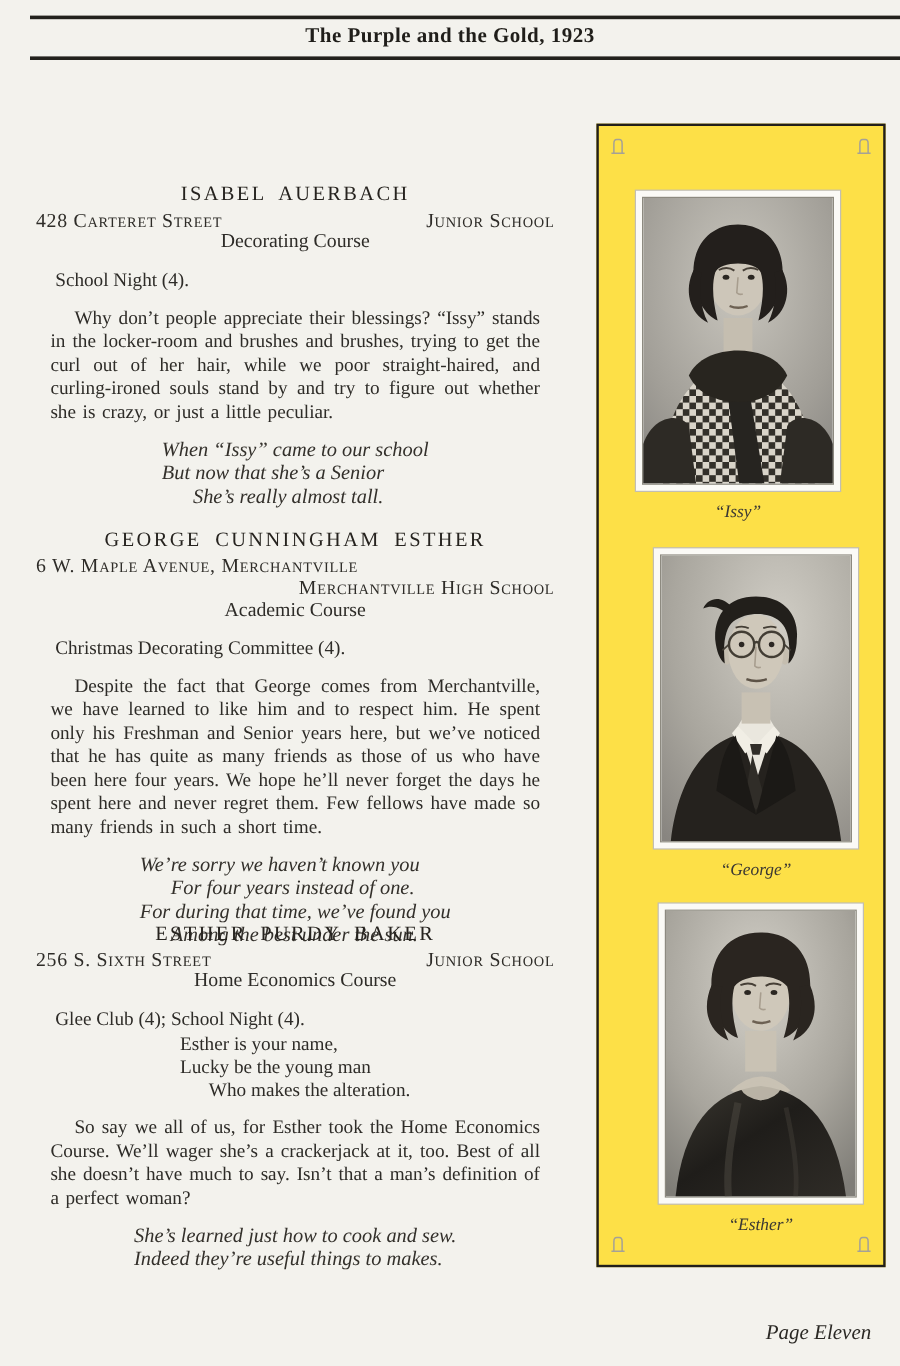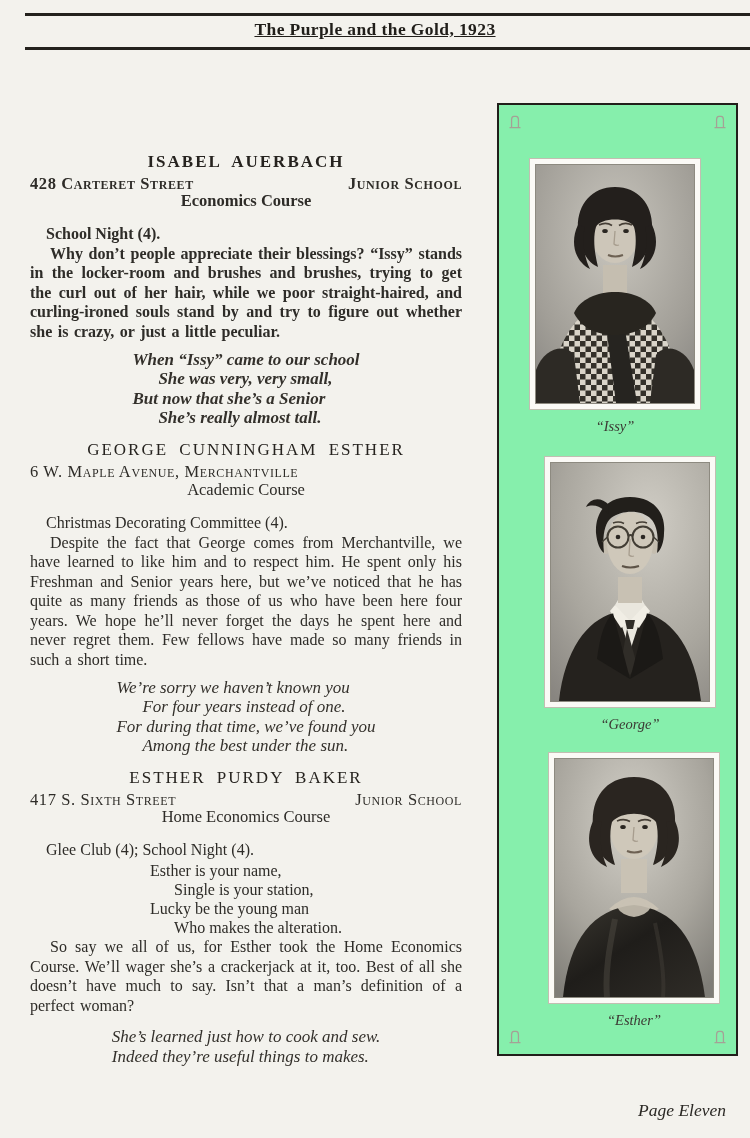--- a/index.html
+++ b/index.html
@@ -8,40 +8,40 @@
     background:#f3f2ed;
     font-family:"Liberation Serif","DejaVu Serif",serif;
     color:#2e2c28;
   }
   
   .rule{position:absolute;left:25px;right:0;height:3px;background:#23211d;}
   .rule-top{top:13px;}
   .rule-bottom{top:47px;}
   .page-title{
     position:absolute;top:19px;left:0;width:100%;margin:0;
-    text-align:center;font-size:17.5px;font-weight:bold;letter-spacing:.4px;color:#201e1a;text-decoration:underline;
+    text-align:center;font-size:17.5px;font-weight:bold;letter-spacing:.4px;color:#201e1a;
   }
   
   .entry{position:absolute;left:30px;width:432px;}
-  #entry1{top:152px;font-weight:bold;} #entry2{top:440px;} #entry3{top:768px;}
+  #entry1{top:152px;} #entry2{top:440px;} #entry3{top:768px;}
   .e-name{text-align:center;font-size:17px;letter-spacing:2px;word-spacing:5px;color:#26231f;}
   .e-row{display:flex;justify-content:space-between;margin-top:2px;}
   .sc{font-variant:small-caps;font-size:16.5px;letter-spacing:.6px;}
   .e-school-right{text-align:right;margin-top:0px;}
   .e-course{text-align:center;font-size:16.5px;margin-top:1px;}
   .e-activities{margin-top:13px;font-size:16px;text-indent:16px;line-height:1.22;}
-  .e-para{margin:0;font-size:16px;line-height:1.22;text-align:justify;text-indent:20px;word-spacing:1.5px;}
+  .e-para{margin:12px;font-size:16px;line-height:1.22;text-align:justify;text-indent:20px;word-spacing:1.5px;}
   .poem{margin:9px auto 0;width:max-content;font-style:italic;font-size:17px;line-height:1.13;color:#33302b;}
   .poem .ind{padding-left:26px;}
   .verse{margin:1px auto 0;width:max-content;font-size:16px;line-height:1.2;}
   .verse .ind{padding-left:24px;}
   
   .panel{
     position:absolute;left:497px;top:103px;width:241px;height:953px;
-    background:#86efac;border:2px solid #211f1b;box-sizing:border-box;
+    background:#fde047;border:2px solid #211f1b;box-sizing:border-box;
   }
   .orn{position:absolute;width:14px;height:16px;color:#a5a196;}
   .orn svg{width:100%;height:100%;display:block;}
   .orn-tl{left:9px;top:9px;} .orn-tr{right:9px;top:9px;}
   .orn-bl{left:9px;bottom:9px;} .orn-br{right:9px;bottom:9px;}
   .photo-block{position:absolute;width:170px;text-align:center;}
   #photo1{left:31px;top:54px;} #photo2{left:30px;top:352px;margin-left:16px;} #photo3{left:34px;top:648px;margin-left:16px;}
   .frame{
     background:#fbfaf6;padding:5px;display:inline-block;
     box-shadow:0 0 0 1px #c2beb2;
@@ -57,58 +57,57 @@
 <div class="rule rule-top"></div>
 <h1 class="page-title">The Purple and the Gold, 1923</h1>
 <div class="rule rule-bottom"></div>
 
 <section class="entry" id="entry1">
   <div class="e-name">ISABEL AUERBACH</div>
   <div class="e-row">
     <span class="sc">428 Carteret Street</span>
     <span class="sc">Junior School</span>
   </div>
-  <div class="e-course" style="margin-top:-3px;">Economics Course</div>
+  <div class="e-course" style="margin-top:-3px;">Decorating Course</div>
   <div class="e-activities">School Night (4).</div>
   <p class="e-para">Why don’t people appreciate their blessings?  “Issy” stands in the locker-room and brushes and brushes, trying to get the curl out of her hair, while we poor straight-haired, and curling-ironed souls stand by and try to figure out whether she is crazy, or just a little peculiar.</p>
   <div class="poem">
     <div>When “Issy” came to our school</div>
-    <div class="ind">She was very, very small,</div>
     <div>But now that she’s a Senior</div>
     <div class="ind">She’s really almost tall.</div>
   </div>
 </section>
 
 <section class="entry" id="entry2">
   <div class="e-name">GEORGE CUNNINGHAM ESTHER</div>
   <div style="margin-top:2px;">
     <span class="sc">6 W. Maple Avenue, Merchantville</span>
   </div>
+  <div class="sc e-school-right" style="display:block;margin-top:-2px;">Merchantville High School</div>
   <div class="e-course" style="margin-top:-2px;">Academic Course</div>
   <div class="e-activities">Christmas Decorating Committee (4).</div>
   <p class="e-para">Despite the fact that George comes from Merchantville, we have learned to like him and to respect him.  He spent only his Freshman and Senior years here, but we’ve noticed that he has quite as many friends as those of us who have been here four years.  We hope he’ll never forget the days he spent here and never regret them.  Few fellows have made so many friends in such a short time.</p>
   <div class="poem">
     <div>We’re sorry we haven’t known you</div>
     <div class="ind">For four years instead of one.</div>
     <div>For during that time, we’ve found you</div>
     <div class="ind">Among the best under the sun.</div>
   </div>
 </section>
 
 <section class="entry" id="entry3">
   <div class="e-name">ESTHER PURDY BAKER</div>
   <div class="e-row">
-    <span class="sc">417 S. Sixth Street</span>
+    <span class="sc">256 S. Sixth Street</span>
     <span class="sc">Junior School</span>
   </div>
   <div class="e-course" style="margin-top:-3px;">Home Economics Course</div>
   <div class="e-activities">Glee Club (4); School Night (4).</div>
   <div class="verse">
     <div>Esther is your name,</div>
-    <div class="ind">Single is your station,</div>
     <div>Lucky be the young man</div>
     <div class="ind">Who makes the alteration.</div>
   </div>
   <p class="e-para">So say we all of us, for Esther took the Home Economics Course.  We’ll wager she’s a crackerjack at it, too.  Best of all she doesn’t have much to say.  Isn’t that a man’s definition of a perfect woman?</p>
   <div class="poem" style="margin-top:12px;">
     <div>She’s learned just how to cook and sew.</div>
     <div>Indeed they’re useful things to makes.</div>
   </div>
 </section>
 

